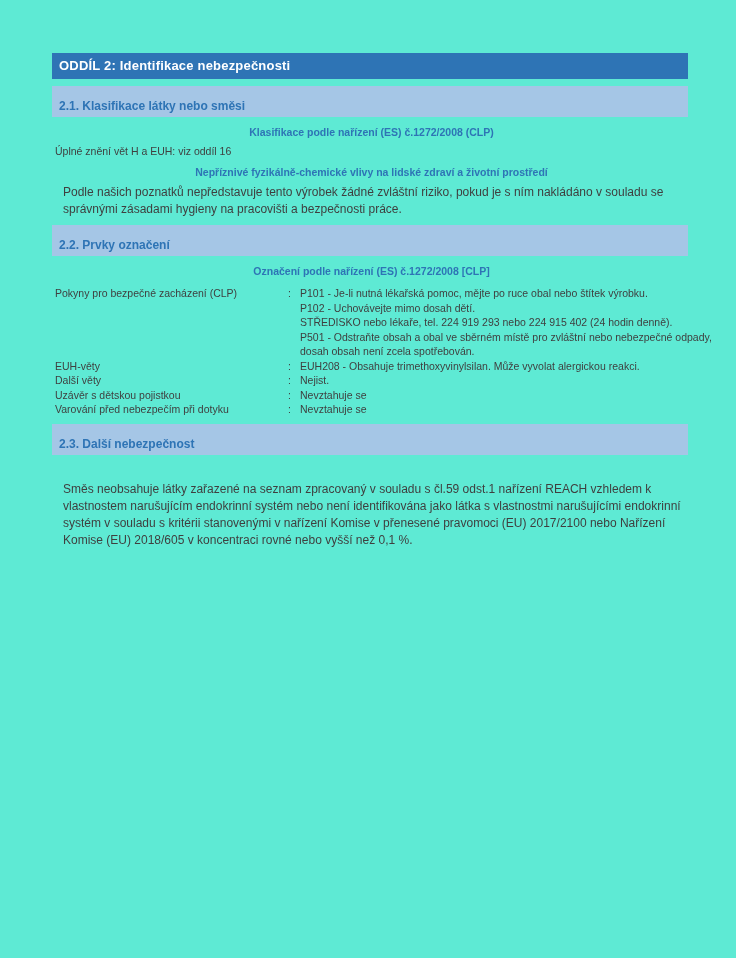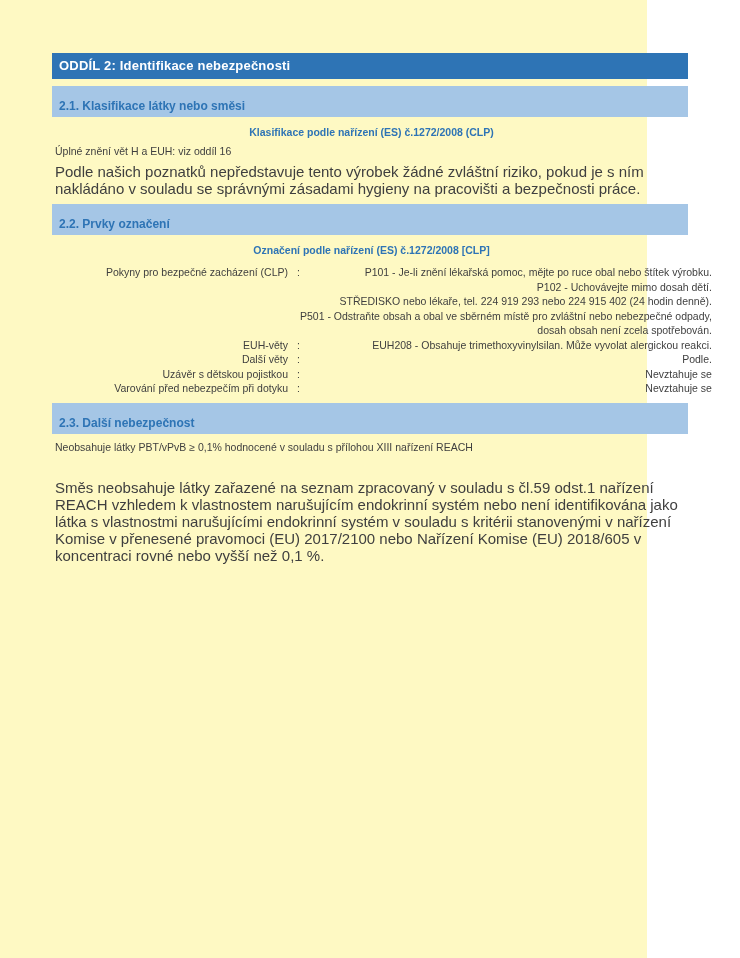--- a/index.html
+++ b/index.html
@@ -3,21 +3,21 @@
 <meta charset="utf-8">
 <style>
   html, body { margin: 0; padding: 0; }
   body {
     width: 740px; height: 958px;
     background: #ffffff;
     font-family: "Liberation Sans", sans-serif;
     color: #3f3f3f;
     overflow: hidden;
   }
-  .page { position: relative; width: 647px; height: 958px; background: #fef9c3; }
+  .page { position: relative; width: 736px; height: 958px; background: #5eead4; }
   .content { position: absolute; left: 52px; top: 53px; width: 636px; }
 
   .section-header {
     background: #2e74b5;
     color: #ffffff;
     font-size: 13px;
     font-weight: bold;
     padding: 5px 7px 6px 7px;
     letter-spacing: 0.2px;
   }
@@ -36,33 +36,32 @@
     margin-top: 9px;
     padding-left: 3px;
     text-align: center;
   }
   .body-line {
     font-size: 10.5px;
     margin-top: 7px;
     padding-left: 3px;
   }
   .body-par {
-    font-size: 15px;
+    font-size: 12px;
     line-height: 17px;
-    margin: 6px 0 0 0;
+    margin: 6px 0 0 8px;
     padding-left: 3px;
   }
   .def-grid {
     display: grid;
     grid-template-columns: 233px 12px auto;
     font-size: 10.5px;
     line-height: 14.5px;
     margin-top: 9px;
     padding-left: 3px;
-    text-align: right;
   }
   .def-label { white-space: nowrap; }
   .def-colon { color: #3f3f3f; }
   .def-value div { white-space: nowrap; }
   .spacer-row { height: 26px; }
 </style>
 </head>
 <body>
 
 <div class="page">
@@ -70,64 +69,64 @@
 
     <div class="section-header">
       <span>ODDÍL 2: Identifikace nebezpečnosti</span>
     </div>
 
     <div class="sub-bar">
       <span>2.1. Klasifikace látky nebo směsi</span>
     </div>
     <div class="blue-heading">Klasifikace podle nařízení (ES) č.1272/2008 (CLP)</div>
     <div class="body-line">Úplné znění vět H a EUH: viz oddíl 16</div>
+    <div class="blue-heading">Nepříznivé fyzikálně-chemické vlivy na lidské zdraví a životní prostředí</div>
     <p class="body-par">Podle našich poznatků nepředstavuje tento výrobek žádné zvláštní riziko, pokud je s ním nakládáno v souladu se správnými zásadami hygieny na pracovišti a bezpečnosti práce.</p>
 
     <div class="sub-bar">
       <span>2.2. Prvky označení</span>
     </div>
     <div class="blue-heading">Označení podle nařízení (ES) č.1272/2008 [CLP]</div>
 
     <div class="def-grid">
       <div class="def-label">Pokyny pro bezpečné zacházení (CLP)</div>
       <div class="def-colon">:</div>
       <div class="def-value">
-        <div>P101 - Je-li znění lékařská pomoc, mějte po ruce obal nebo štítek výrobku.</div>
+        <div>P101 - Je-li nutná lékařská pomoc, mějte po ruce obal nebo štítek výrobku.</div>
         <div>P102 - Uchovávejte mimo dosah dětí.</div>
         <div>STŘEDISKO nebo lékaře, tel. 224 919 293 nebo 224 915 402 (24 hodin denně).</div>
         <div>P501 - Odstraňte obsah a obal ve sběrném místě pro zvláštní nebo nebezpečné odpady,</div>
         <div>dosah obsah není zcela spotřebován.</div>
       </div>
 
       <div class="def-label">EUH-věty</div>
       <div class="def-colon">:</div>
       <div class="def-value">
         <div>EUH208 - Obsahuje trimethoxyvinylsilan. Může vyvolat alergickou reakci.</div>
       </div>
 
       <div class="def-label">Další věty</div>
       <div class="def-colon">:</div>
       <div class="def-value">
-        <div>Podle.</div>
+        <div>Nejist.</div>
       </div>
 
       <div class="def-label">Uzávěr s dětskou pojistkou</div>
       <div class="def-colon">:</div>
       <div class="def-value">
         <div>Nevztahuje se</div>
       </div>
 
       <div class="def-label">Varování před nebezpečím při dotyku</div>
       <div class="def-colon">:</div>
       <div class="def-value">
         <div>Nevztahuje se</div>
       </div>
     </div>
 
     <div class="sub-bar">
       <span>2.3. Další nebezpečnost</span>
     </div>
-    <div class="body-line">Neobsahuje látky PBT/vPvB ≥ 0,1% hodnocené v souladu s přílohou XIII nařízení REACH</div>
     <div class="spacer-row"></div>
     <p class="body-par" style="margin-top:0;">Směs neobsahuje látky zařazené na seznam zpracovaný v souladu s čl.59 odst.1 nařízení REACH vzhledem k vlastnostem narušujícím endokrinní systém nebo není identifikována jako látka s vlastnostmi narušujícími endokrinní systém v souladu s kritérii stanovenými v nařízení Komise v přenesené pravomoci (EU) 2017/2100 nebo Nařízení Komise (EU) 2018/605 v koncentraci rovné nebo vyšší než 0,1 %.</p>
 
   </div>
 </div>
 
 </body></html>

